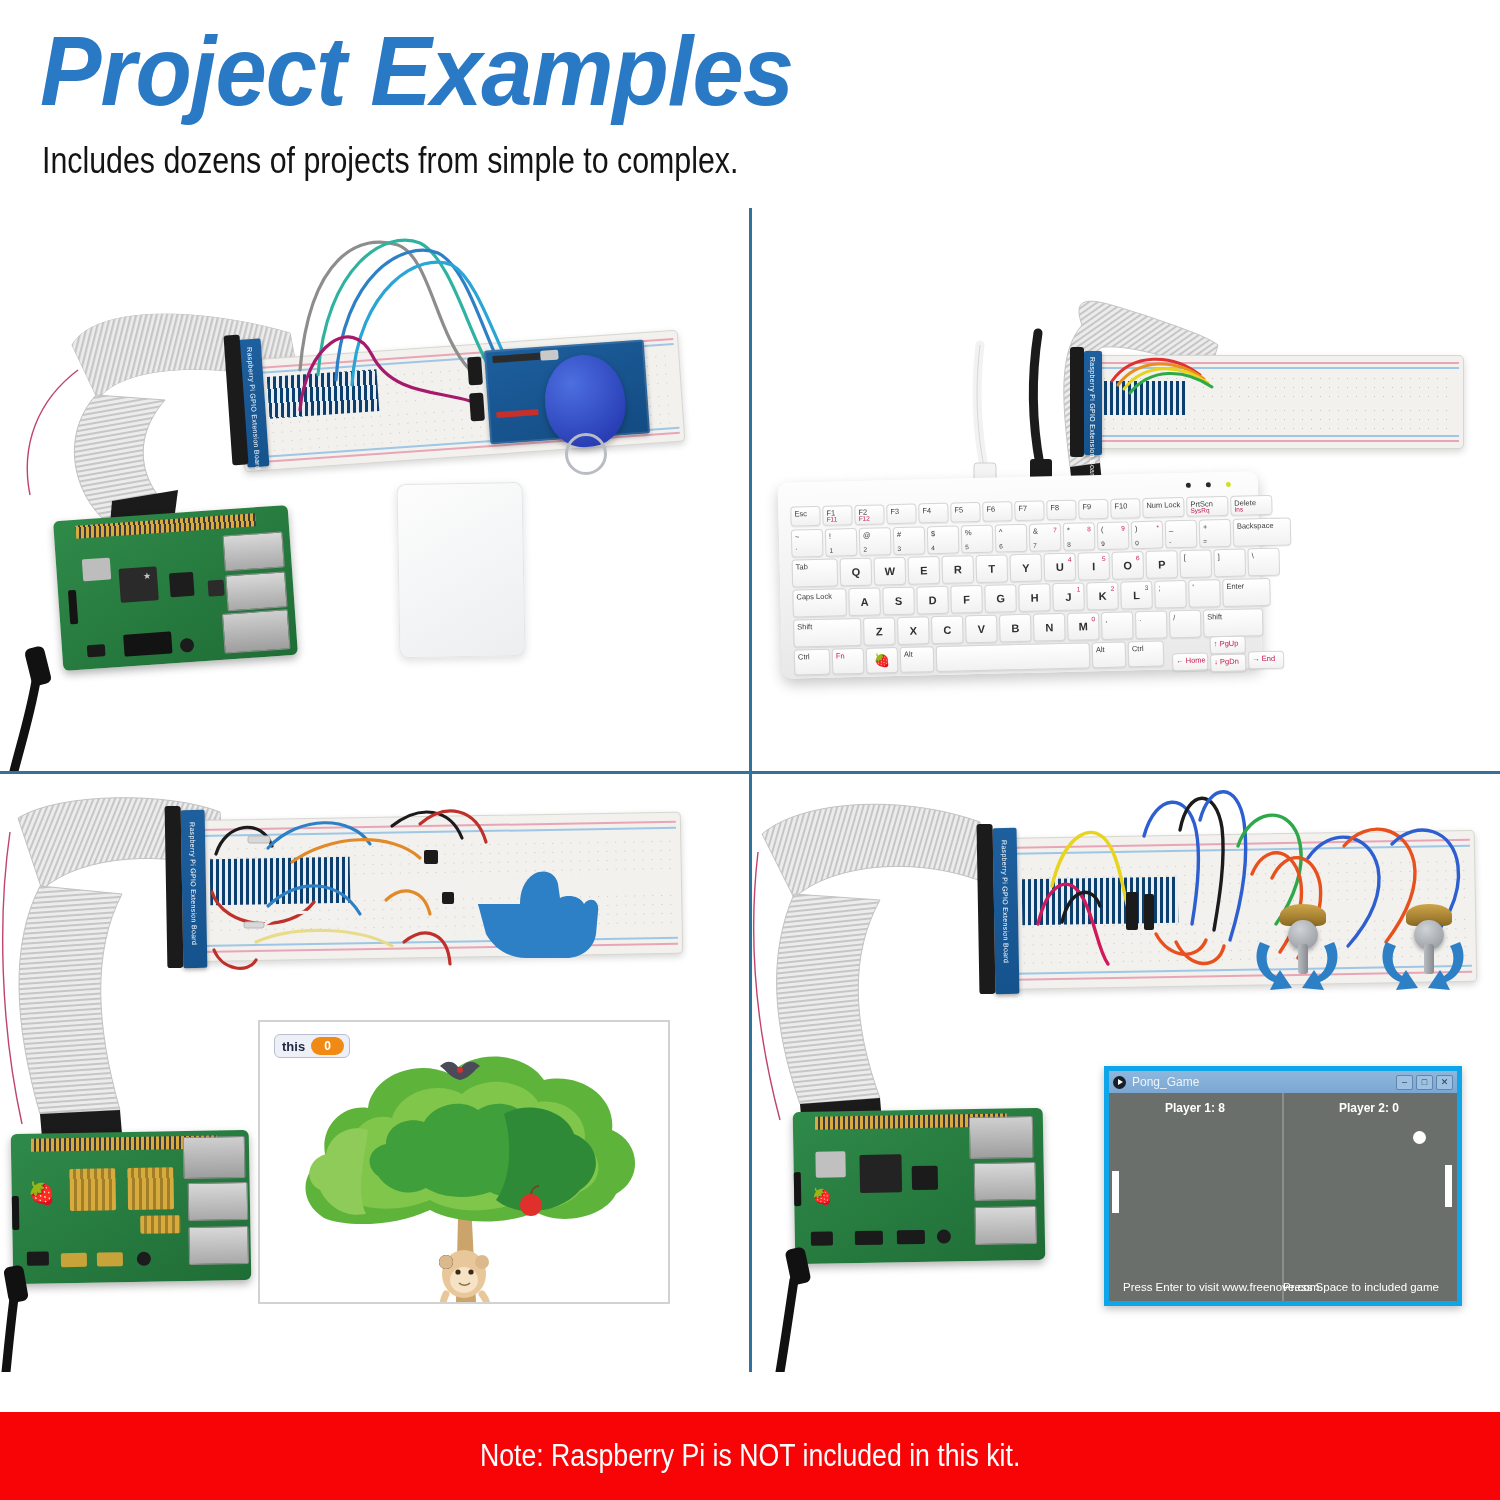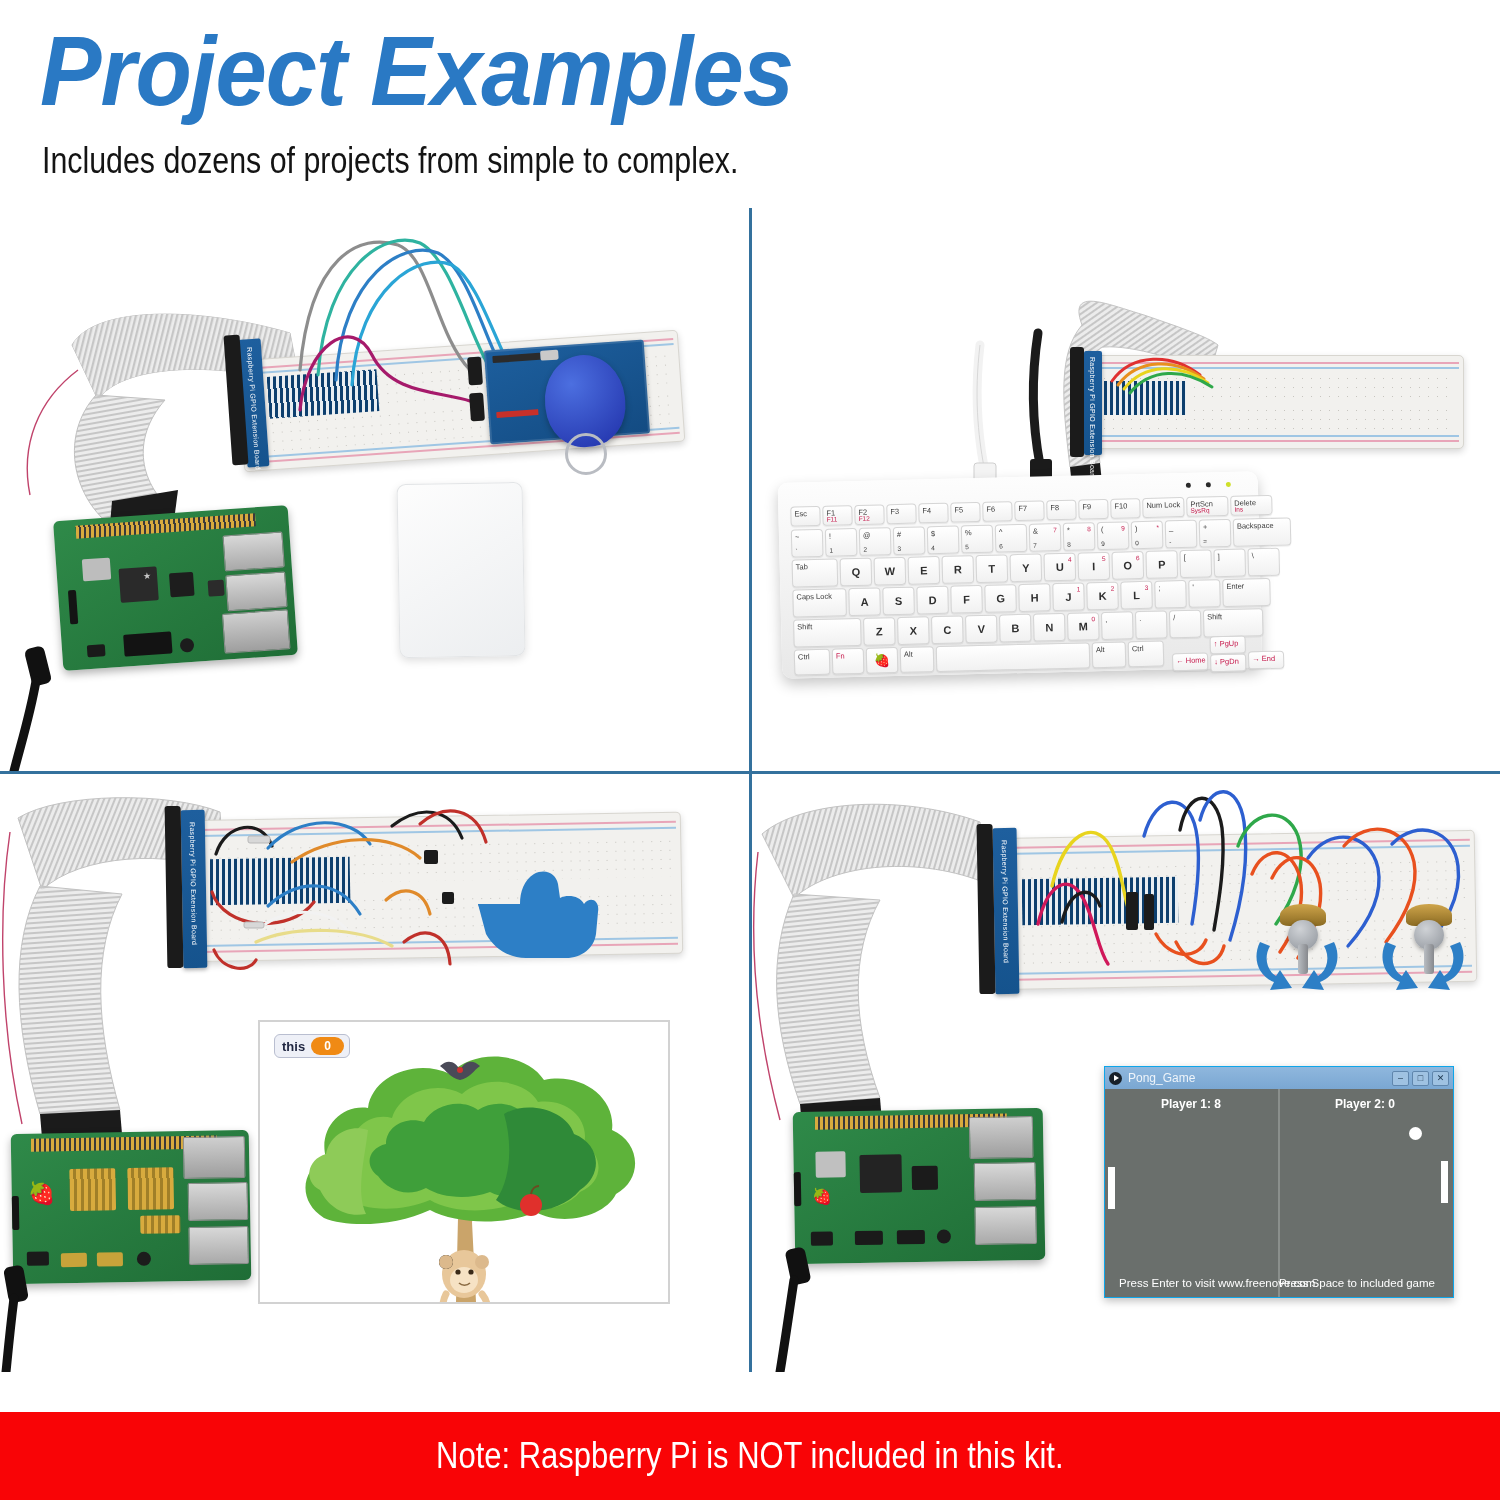--- a/index.html
+++ b/index.html
@@ -71,21 +71,21 @@
 
   
   .scratch{position:absolute;background:#ffffff;border:2px solid #d2d2d2;overflow:hidden;}
   .score-chip{position:absolute;display:flex;align-items:center;background:#eef0f7;
       border:1px solid #b9bed0;border-radius:6px;padding:2px 5px 2px 7px;gap:6px;}
   .score-label{font-size:13px;font-weight:bold;color:#1f2540;}
   .score-val{background:#f08a14;color:#fff;font-size:12px;font-weight:bold;
       border-radius:9px;padding:2px 13px;text-align:center;}
 
   
-  .pong{position:absolute;background:#22c55e;border:1px solid #0ea5e9;
+  .pong{position:absolute;background:#22c55e;border:5px solid #0ea5e9;
       box-shadow:0 3px 8px rgba(0,0,0,.25);overflow:hidden;}
   .pong-tb{position:absolute;left:0;top:0;right:0;height:22px;
       background:linear-gradient(180deg,#8fb7dd,#7aa7d2);display:flex;align-items:center;
       padding:0 4px;box-sizing:border-box;}
   .pong-ico{width:13px;height:13px;border-radius:50%;background:#17202a;margin-right:6px;
       display:flex;align-items:center;justify-content:center;flex:0 0 auto;}
   .pong-ico:after{content:"";border-left:5px solid #fff;border-top:3.5px solid transparent;
       border-bottom:3.5px solid transparent;margin-left:1px;}
   .pong-title{font-size:12px;color:#eef4fa;flex:1 1 auto;}
   .winbtn{width:15px;height:13px;margin-left:3px;background:#9fc2e2;border:1px solid #5f86ad;
@@ -127,21 +127,21 @@
       border-radius:50%;box-shadow:0 2px 4px rgba(0,0,0,.3);}
   .pot-top{position:absolute;background:linear-gradient(180deg,#cfa54b,#8a6a22);border-radius:50% 50% 20% 20%;}
 
   
   .tree-canvas{position:absolute;left:0;top:0;width:100%;height:100%;}
 
   
   .banner{position:absolute;left:0;top:1412px;width:1500px;height:88px;background:#f90406;}
   .banner-txt{position:absolute;left:0;top:0;width:1500px;height:88px;
       display:flex;align-items:center;justify-content:center;
-      color:#ffffff;font-size:36px;white-space:nowrap;}
+      color:#ffffff;font-size:31px;white-space:nowrap;}
   .banner-inner{transform:scaleX(.86);transform-origin:center;}
 </style>
 </head>
 <body>
 
 <div class="page">
 
   <div class="header">
     <div class="title">Project Examples</div>
     <div class="subtitle">Includes dozens of projects from simple to complex.</div>

